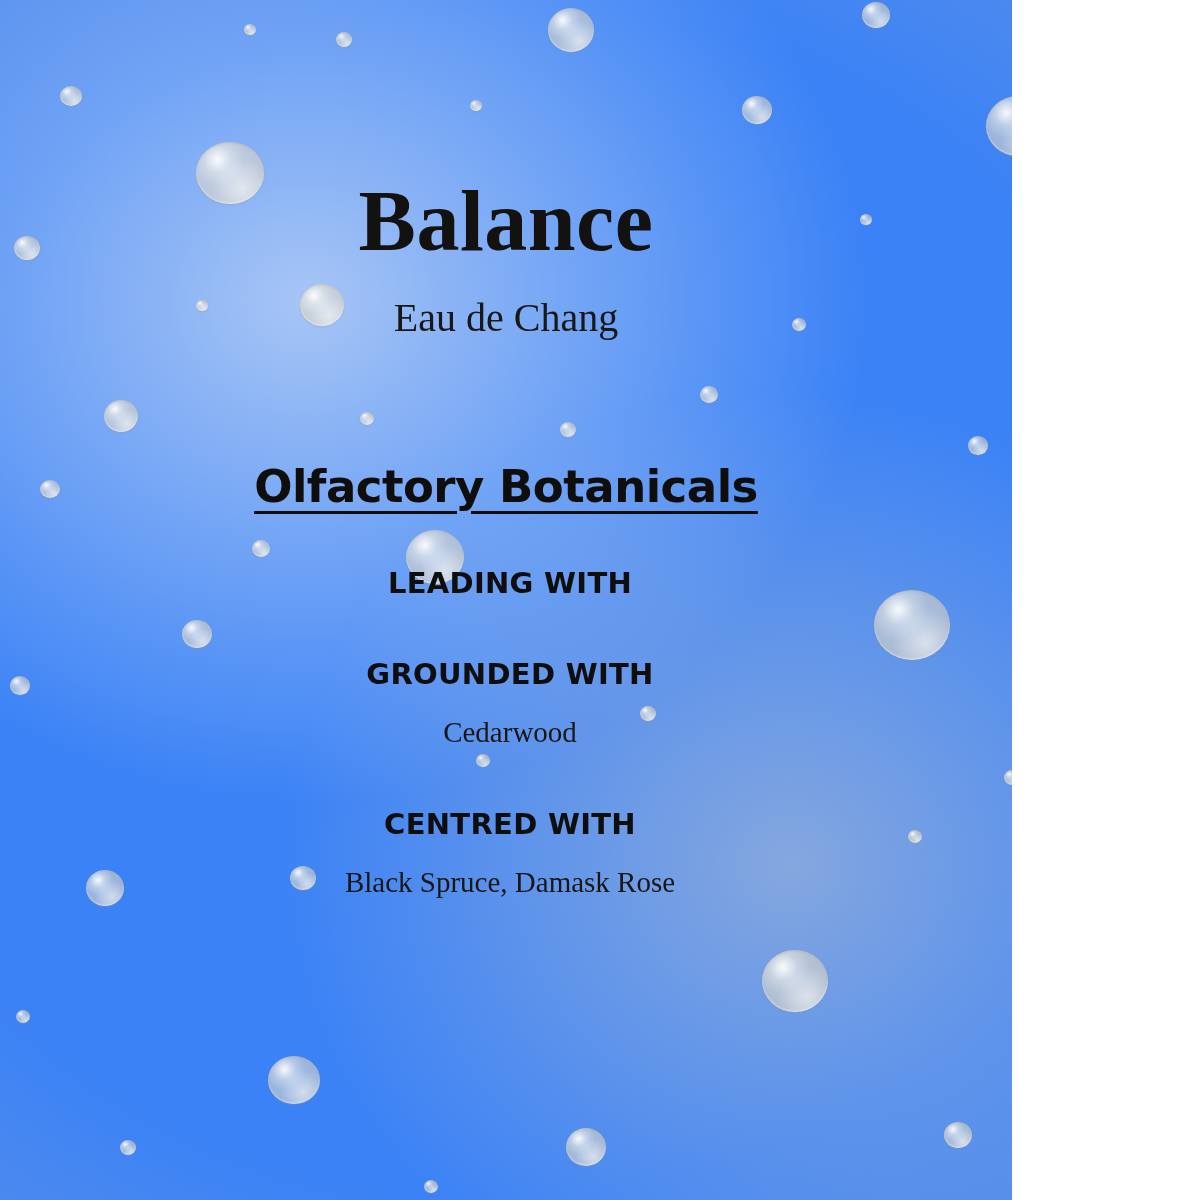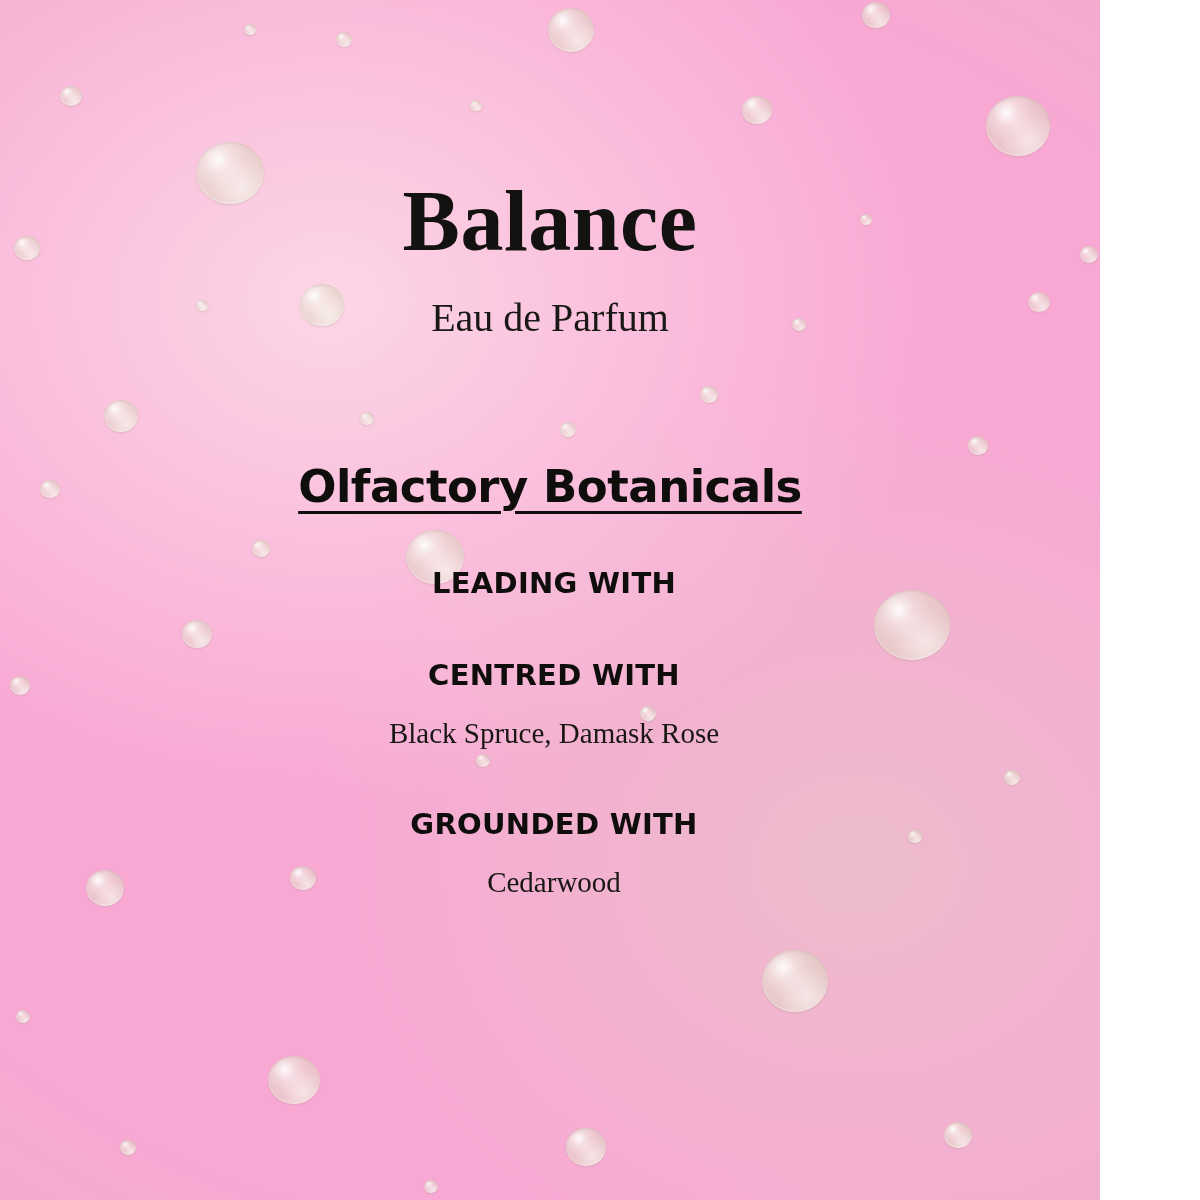--- a/index.html
+++ b/index.html
@@ -7,23 +7,23 @@
     padding: 0;
   }
   body {
     width: 1200px;
     height: 1200px;
     overflow: hidden;
     font-family: "Liberation Serif", serif;
   }
   .canvas {
     position: relative;
-    width: 1100px;
+    width: 1012px;
     height: 1200px;
-    background: #f9a8d4;
+    background: #3b82f6;
     overflow: hidden;
   }
   
   .tone {
     position: absolute;
     inset: 0;
     background:
       radial-gradient(ellipse 80% 60% at 30% 25%, rgba(255,252,244,0.55), rgba(255,252,244,0) 70%),
       radial-gradient(ellipse 70% 55% at 78% 72%, rgba(222,212,194,0.45), rgba(222,212,194,0) 72%),
       radial-gradient(ellipse 120% 90% at 50% 50%, rgba(255,255,255,0) 55%, rgba(205,194,175,0.35) 100%);
@@ -161,32 +161,32 @@
     <span class="drop" style="left:470px;  top:100px;  width:12px;  height:11px;"></span>
     <span class="drop" style="left:1186px; top:660px;  width:14px;  height:13px;"></span>
     <span class="drop" style="left:16px;   top:1010px; width:14px;  height:13px;"></span>
     <span class="drop" style="left:196px;  top:300px;  width:12px;  height:11px;"></span>
     <span class="drop" style="left:860px;  top:214px;  width:12px;  height:11px;"></span>
   </div>
 
   <div class="content">
     <div class="title">Balance</div>
 
-    <div class="subtitle">Eau de Parfum</div>
+    <div class="subtitle">Eau de Chang</div>
 
     <div class="section-heading">Olfactory Botanicals</div>
 
     <div class="note-block first">
       <div class="note-label">LEADING WITH</div>
     </div>
 
+    <div class="note-block third">
+      <div class="note-label">GROUNDED WITH</div>
+      <div class="note-value">Cedarwood</div>
+    </div>
+
     <div class="note-block second">
       <div class="note-label">CENTRED WITH</div>
       <div class="note-value">Black Spruce, Damask Rose</div>
-    </div>
-
-    <div class="note-block third">
-      <div class="note-label">GROUNDED WITH</div>
-      <div class="note-value">Cedarwood</div>
     </div>
   </div>
 
 </div>
 
 </body></html>

